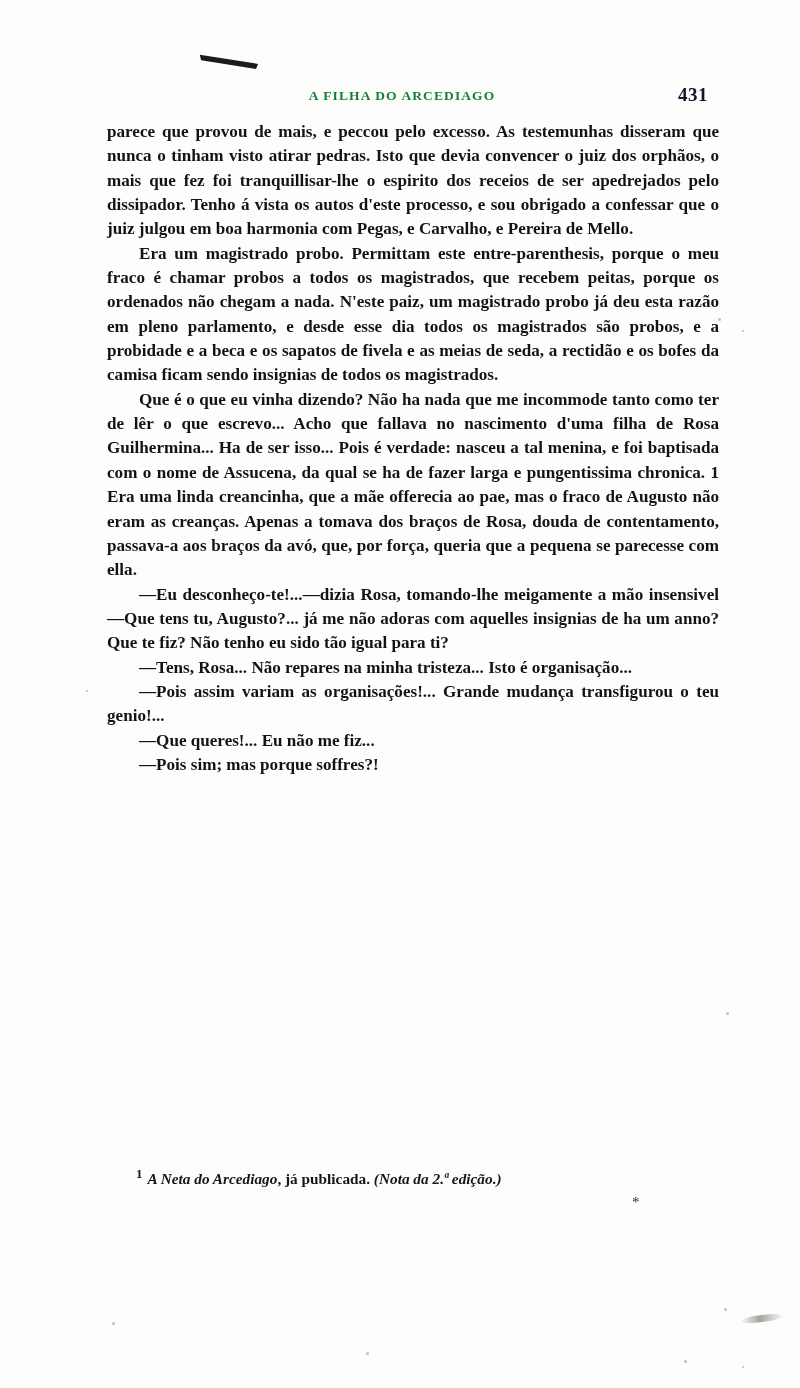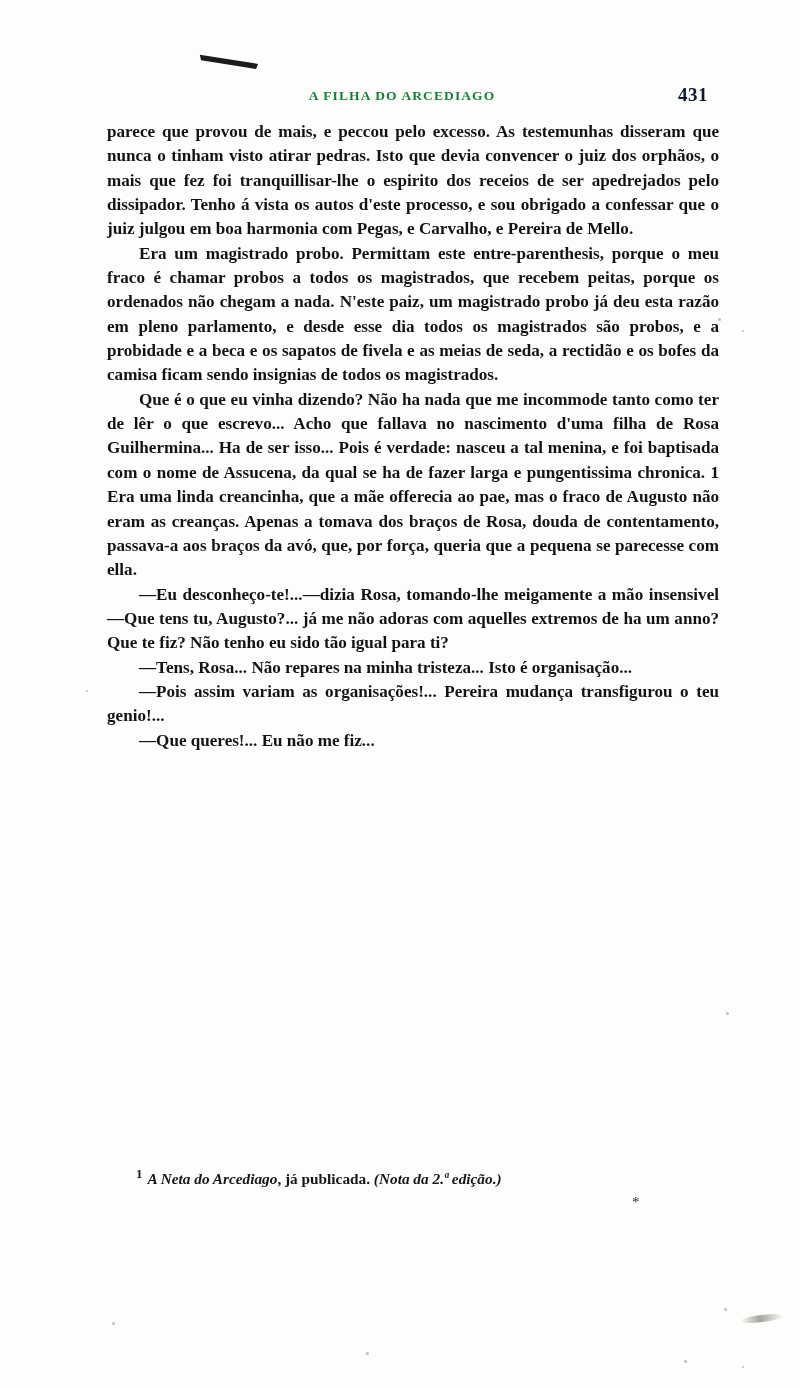--- a/index.html
+++ b/index.html
@@ -139,24 +139,25 @@
 
   <div class="header">
     <div class="running-title">A FILHA DO ARCEDIAGO</div>
     <div class="page-number">431</div>
   </div>
 
   <div class="body-text">
     <p class="noindent">parece que provou de mais, e peccou pelo excesso. As testemunhas disseram que nunca o tinham visto atirar pedras. Isto que devia convencer o juiz dos orphãos, o mais que fez foi tranquillisar-lhe o espirito dos receios de ser apedrejados pelo dissipador. Tenho á vista os autos d'este processo, e sou obrigado a confessar que o juiz julgou em boa harmonia com Pegas, e Carvalho, e Pereira de Mello.</p>
     <p>Era um magistrado probo. Permittam este entre-parenthesis, porque o meu fraco é chamar probos a todos os magistrados, que recebem peitas, porque os ordenados não chegam a nada. N'este paiz, um magistrado probo já deu esta razão em pleno parlamento, e desde esse dia todos os magistrados são probos, e a probidade e a beca e os sapatos de fivela e as meias de seda, a rectidão e os bofes da camisa ficam sendo insignias de todos os magistrados.</p>
     <p>Que é o que eu vinha dizendo? Não ha nada que me incommode tanto como ter de lêr o que escrevo... Acho que fallava no nascimento d'uma filha de Rosa Guilhermina... Ha de ser isso... Pois é verdade: nasceu a tal menina, e foi baptisada com o nome de Assucena, da qual se ha de fazer larga e pungentissima chronica. 1 Era uma linda creancinha, que a mãe offerecia ao pae, mas o fraco de Augusto não eram as creanças. Apenas a tomava dos braços de Rosa, douda de contentamento, passava-a aos braços da avó, que, por força, queria que a pequena se parecesse com ella.</p>
-    <p>—Eu desconheço-te!...—dizia Rosa, tomando-lhe meigamente a mão insensivel—Que tens tu, Augusto?... já me não adoras com aquelles extremos de ha um anno? Que te fiz? Não tenho eu sido tão igual para ti?</p>
+    <p>—Eu desconheço-te!...—dizia Rosa, tomando-lhe meigamente a mão insensivel—Que tens tu, Augusto?... já me não adoras com aquelles insignias de ha um anno? Que te fiz? Não tenho eu sido tão igual para ti?</p>
     <p>—Tens, Rosa... Não repares na minha tristeza... Isto é organisação...</p>
-    <p>—Pois assim variam as organisações!... Pereira mudança transfigurou o teu genio!...</p>
+    <p>—Pois assim variam as organisações!... Grande mudança transfigurou o teu genio!...</p>
     <p>—Que queres!... Eu não me fiz...</p>
+    <p>—Pois sim; mas porque soffres?!</p>
   </div>
 
   <div class="footnote-rule-area">
     <div class="footnote">
       <span class="fn-mark">1</span><span class="it">A Neta do Arcediago</span><span>, já publicada.</span> <span class="it">(Nota da 2.ª edição.)</span>
     </div>
   </div>
 
   <div class="asterisk">*</div>
 

